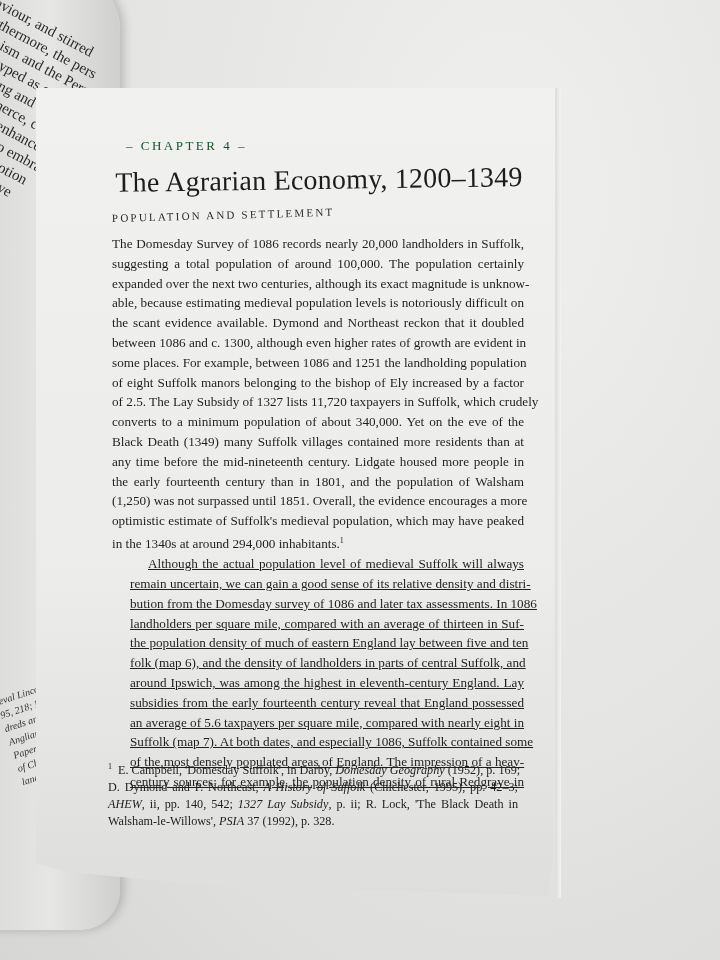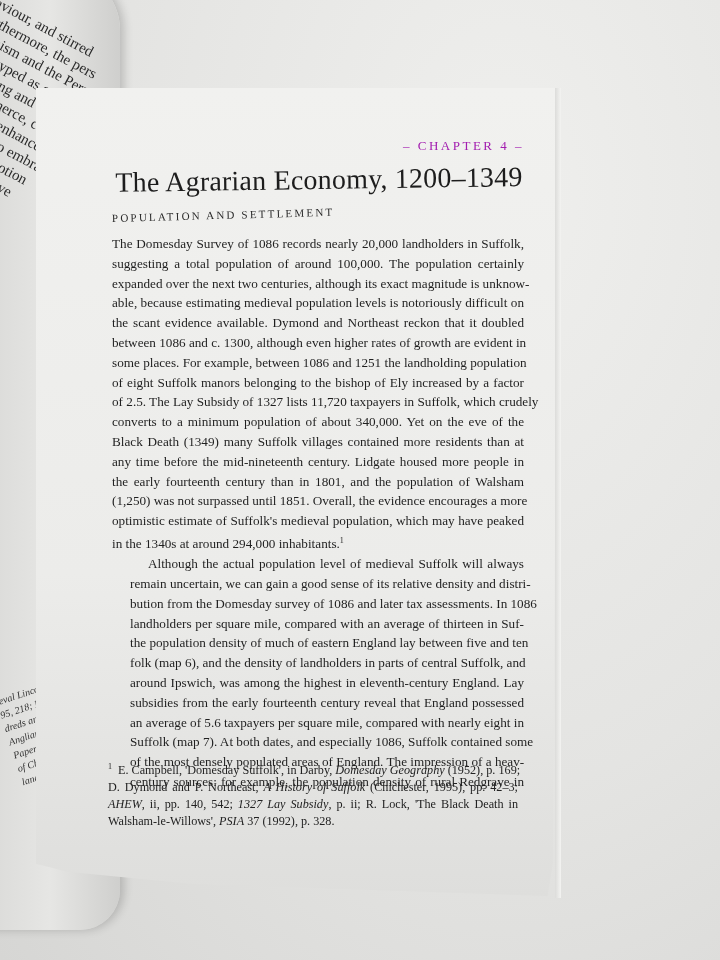--- a/index.html
+++ b/index.html
@@ -41,38 +41,38 @@
   }
   .page-edge {
     position: absolute; left: 555px; top: 88px; width: 6px; height: 810px;
     background: linear-gradient(90deg, #dcdcda, #f3f3f1);
   }
   .content {
     position: absolute; left: 104px; top: 138px; width: 420px;
     color: #1f1f1f;
   }
   .chapter-label {
-    text-align: right; font-size: 13px; letter-spacing: 2.5px; margin-left: 22px;
-    color: #a21caf;
+    text-align: left; font-size: 13px; letter-spacing: 2.5px; margin-left: 22px;
+    color: #14532d;
   }
   .chapter-title {
     text-align: center; font-size: 28px; margin: 10px 0 0 0; letter-spacing: 0.2px;
     color: #1d1d1d; transform: rotate(-0.8deg); margin-left: 10px;
   }
   .section-heading {
     font-size: 11px; letter-spacing: 2.2px; margin-top: 16px; margin-left: 8px;
     transform: rotate(-1.6deg); transform-origin: left; color: #2a2a2a;
   }
   .body-text {
     font-size: 13.2px; line-height: 19.8px; text-align: justify;
     margin-top: 10px;
     margin-left: 8px;
   }
   .para { margin: 0; }
-  .para.indent { text-indent: 18px; }
+  .para.indent { text-indent: 18px; text-decoration: underline; }
   .line { display: block; white-space: nowrap; text-align: justify; text-align-last: justify; }
   .line.last { text-align-last: left; }
   .footnote {
     position: absolute; left: 108px; top: 758px; width: 410px;
     font-size: 12.2px; line-height: 17px; color: #222;
   }
   .footnote .line { text-align-last: justify; }
   .footnote .line.last { text-align-last: left; }
   .fn-mark { font-size: 8px; vertical-align: super; margin-right: 6px; }
   sup.ref { font-size: 8px; }

